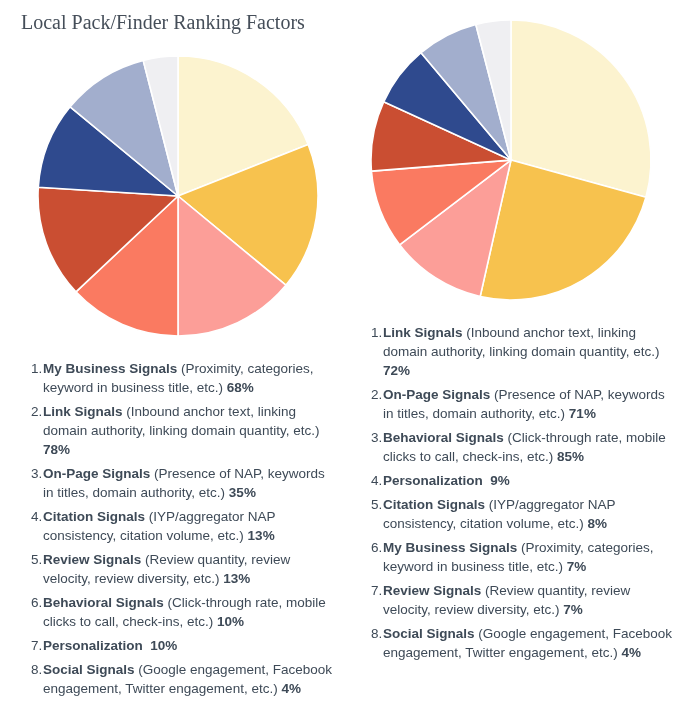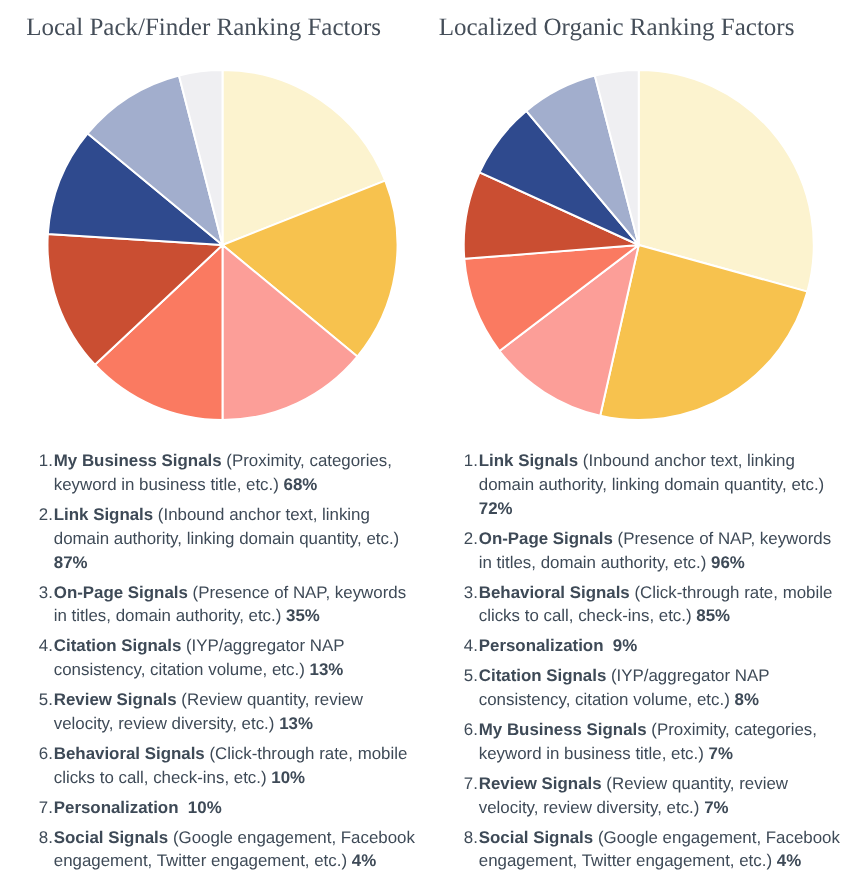--- a/index.html
+++ b/index.html
@@ -64,45 +64,44 @@
         <path d="M 178 141 L 308.17 89.46 A 140 140 0 0 1 285.87 230.24 Z" fill="#F7C24E" stroke="#ffffff" stroke-width="1.6" stroke-linejoin="round"></path>
         <path d="M 178 141 L 285.87 230.24 A 140 140 0 0 1 178.00 281.00 Z" fill="#FC9E98" stroke="#ffffff" stroke-width="1.6" stroke-linejoin="round"></path>
         <path d="M 178 141 L 178.00 281.00 A 140 140 0 0 1 75.94 236.84 Z" fill="#FA7A61" stroke="#ffffff" stroke-width="1.6" stroke-linejoin="round"></path>
         <path d="M 178 141 L 75.94 236.84 A 140 140 0 0 1 38.28 132.21 Z" fill="#CA4E32" stroke="#ffffff" stroke-width="1.6" stroke-linejoin="round"></path>
         <path d="M 178 141 L 38.28 132.21 A 140 140 0 0 1 70.13 51.76 Z" fill="#2F4A8E" stroke="#ffffff" stroke-width="1.6" stroke-linejoin="round"></path>
         <path d="M 178 141 L 70.13 51.76 A 140 140 0 0 1 143.18 5.40 Z" fill="#A2AECD" stroke="#ffffff" stroke-width="1.6" stroke-linejoin="round"></path>
         <path d="M 178 141 L 143.18 5.40 A 140 140 0 0 1 178.00 1.00 Z" fill="#EFEFF2" stroke="#ffffff" stroke-width="1.6" stroke-linejoin="round"></path>
       </svg>
     <ol class="legend">
         <li class="legend-item"><span class="num">1.</span><span class="lbl">My Business Signals</span> <span class="desc">(Proximity, categories, keyword in business title, etc.)</span> <span class="pct">68%</span></li>
-        <li class="legend-item"><span class="num">2.</span><span class="lbl">Link Signals</span> <span class="desc">(Inbound anchor text, linking domain authority, linking domain quantity, etc.)</span> <span class="pct">87%</span></li>
+        <li class="legend-item"><span class="num">2.</span><span class="lbl">Link Signals</span> <span class="desc">(Inbound anchor text, linking domain authority, linking domain quantity, etc.)</span> <span class="pct">78%</span></li>
         <li class="legend-item"><span class="num">3.</span><span class="lbl">On-Page Signals</span> <span class="desc">(Presence of NAP, keywords in titles, domain authority, etc.)</span> <span class="pct">35%</span></li>
         <li class="legend-item"><span class="num">4.</span><span class="lbl">Citation Signals</span> <span class="desc">(IYP/aggregator NAP consistency, citation volume, etc.)</span> <span class="pct">13%</span></li>
         <li class="legend-item"><span class="num">5.</span><span class="lbl">Review Signals</span> <span class="desc">(Review quantity, review velocity, review diversity, etc.)</span> <span class="pct">13%</span></li>
         <li class="legend-item"><span class="num">6.</span><span class="lbl">Behavioral Signals</span> <span class="desc">(Click-through rate, mobile clicks to call, check-ins, etc.)</span> <span class="pct">10%</span></li>
         <li class="legend-item"><span class="num">7.</span><span class="lbl">Personalization</span>&nbsp; <span class="pct">10%</span></li>
         <li class="legend-item"><span class="num">8.</span><span class="lbl">Social Signals</span> <span class="desc">(Google engagement, Facebook engagement, Twitter engagement, etc.)</span> <span class="pct">4%</span></li>
       </ol>
   </section>
 
   <section class="col col2">
-    <h2 class="chart-title">Localized Organic Ranking Factors</h2>
     <svg class="pie-svg" width="345" height="283">
         <path d="M 167 141 L 167.00 1.00 A 140 140 0 0 1 301.94 178.31 Z" fill="#FCF3CF" stroke="#ffffff" stroke-width="1.6" stroke-linejoin="round"></path>
         <path d="M 167 141 L 301.94 178.31 A 140 140 0 0 1 136.16 277.56 Z" fill="#F7C24E" stroke="#ffffff" stroke-width="1.6" stroke-linejoin="round"></path>
         <path d="M 167 141 L 136.16 277.56 A 140 140 0 0 1 55.59 225.79 Z" fill="#FC9E98" stroke="#ffffff" stroke-width="1.6" stroke-linejoin="round"></path>
         <path d="M 167 141 L 55.59 225.79 A 140 140 0 0 1 27.44 152.09 Z" fill="#FA7A61" stroke="#ffffff" stroke-width="1.6" stroke-linejoin="round"></path>
         <path d="M 167 141 L 27.44 152.09 A 140 140 0 0 1 39.65 82.84 Z" fill="#CA4E32" stroke="#ffffff" stroke-width="1.6" stroke-linejoin="round"></path>
         <path d="M 167 141 L 39.65 82.84 A 140 140 0 0 1 77.01 33.75 Z" fill="#2F4A8E" stroke="#ffffff" stroke-width="1.6" stroke-linejoin="round"></path>
         <path d="M 167 141 L 77.01 33.75 A 140 140 0 0 1 131.84 5.49 Z" fill="#A2AECD" stroke="#ffffff" stroke-width="1.6" stroke-linejoin="round"></path>
         <path d="M 167 141 L 131.84 5.49 A 140 140 0 0 1 167.00 1.00 Z" fill="#EFEFF2" stroke="#ffffff" stroke-width="1.6" stroke-linejoin="round"></path>
       </svg>
     <ol class="legend">
         <li class="legend-item"><span class="num">1.</span><span class="lbl">Link Signals</span> <span class="desc">(Inbound anchor text, linking domain authority, linking domain quantity, etc.)</span> <span class="pct">72%</span></li>
-        <li class="legend-item"><span class="num">2.</span><span class="lbl">On-Page Signals</span> <span class="desc">(Presence of NAP, keywords in titles, domain authority, etc.)</span> <span class="pct">96%</span></li>
+        <li class="legend-item"><span class="num">2.</span><span class="lbl">On-Page Signals</span> <span class="desc">(Presence of NAP, keywords in titles, domain authority, etc.)</span> <span class="pct">71%</span></li>
         <li class="legend-item"><span class="num">3.</span><span class="lbl">Behavioral Signals</span> <span class="desc">(Click-through rate, mobile clicks to call, check-ins, etc.)</span> <span class="pct">85%</span></li>
         <li class="legend-item"><span class="num">4.</span><span class="lbl">Personalization</span>&nbsp; <span class="pct">9%</span></li>
         <li class="legend-item"><span class="num">5.</span><span class="lbl">Citation Signals</span> <span class="desc">(IYP/aggregator NAP consistency, citation volume, etc.)</span> <span class="pct">8%</span></li>
         <li class="legend-item"><span class="num">6.</span><span class="lbl">My Business Signals</span> <span class="desc">(Proximity, categories, keyword in business title, etc.)</span> <span class="pct">7%</span></li>
         <li class="legend-item"><span class="num">7.</span><span class="lbl">Review Signals</span> <span class="desc">(Review quantity, review velocity, review diversity, etc.)</span> <span class="pct">7%</span></li>
         <li class="legend-item"><span class="num">8.</span><span class="lbl">Social Signals</span> <span class="desc">(Google engagement, Facebook engagement, Twitter engagement, etc.)</span> <span class="pct">4%</span></li>
       </ol>
   </section>
 
 </div>

